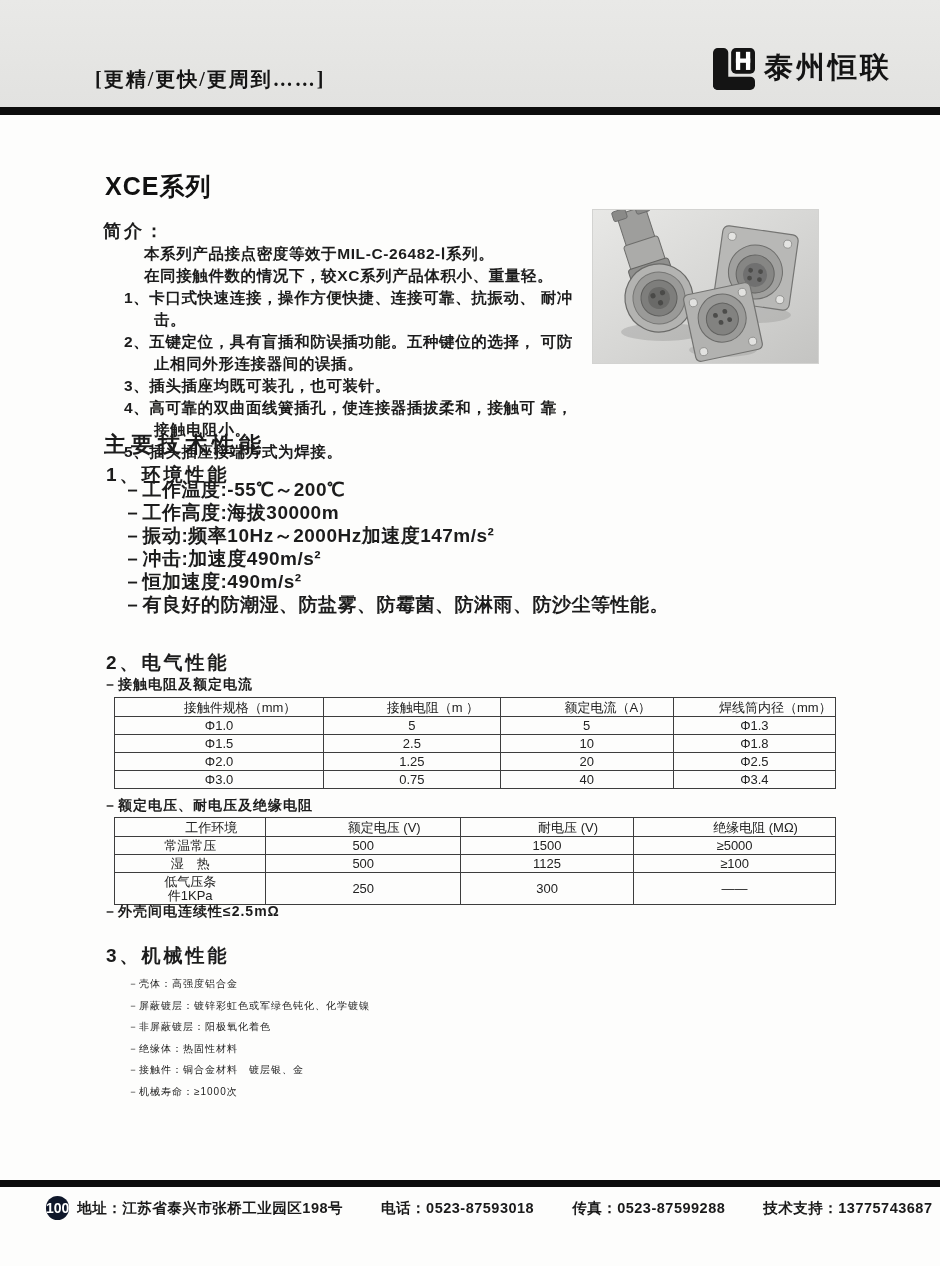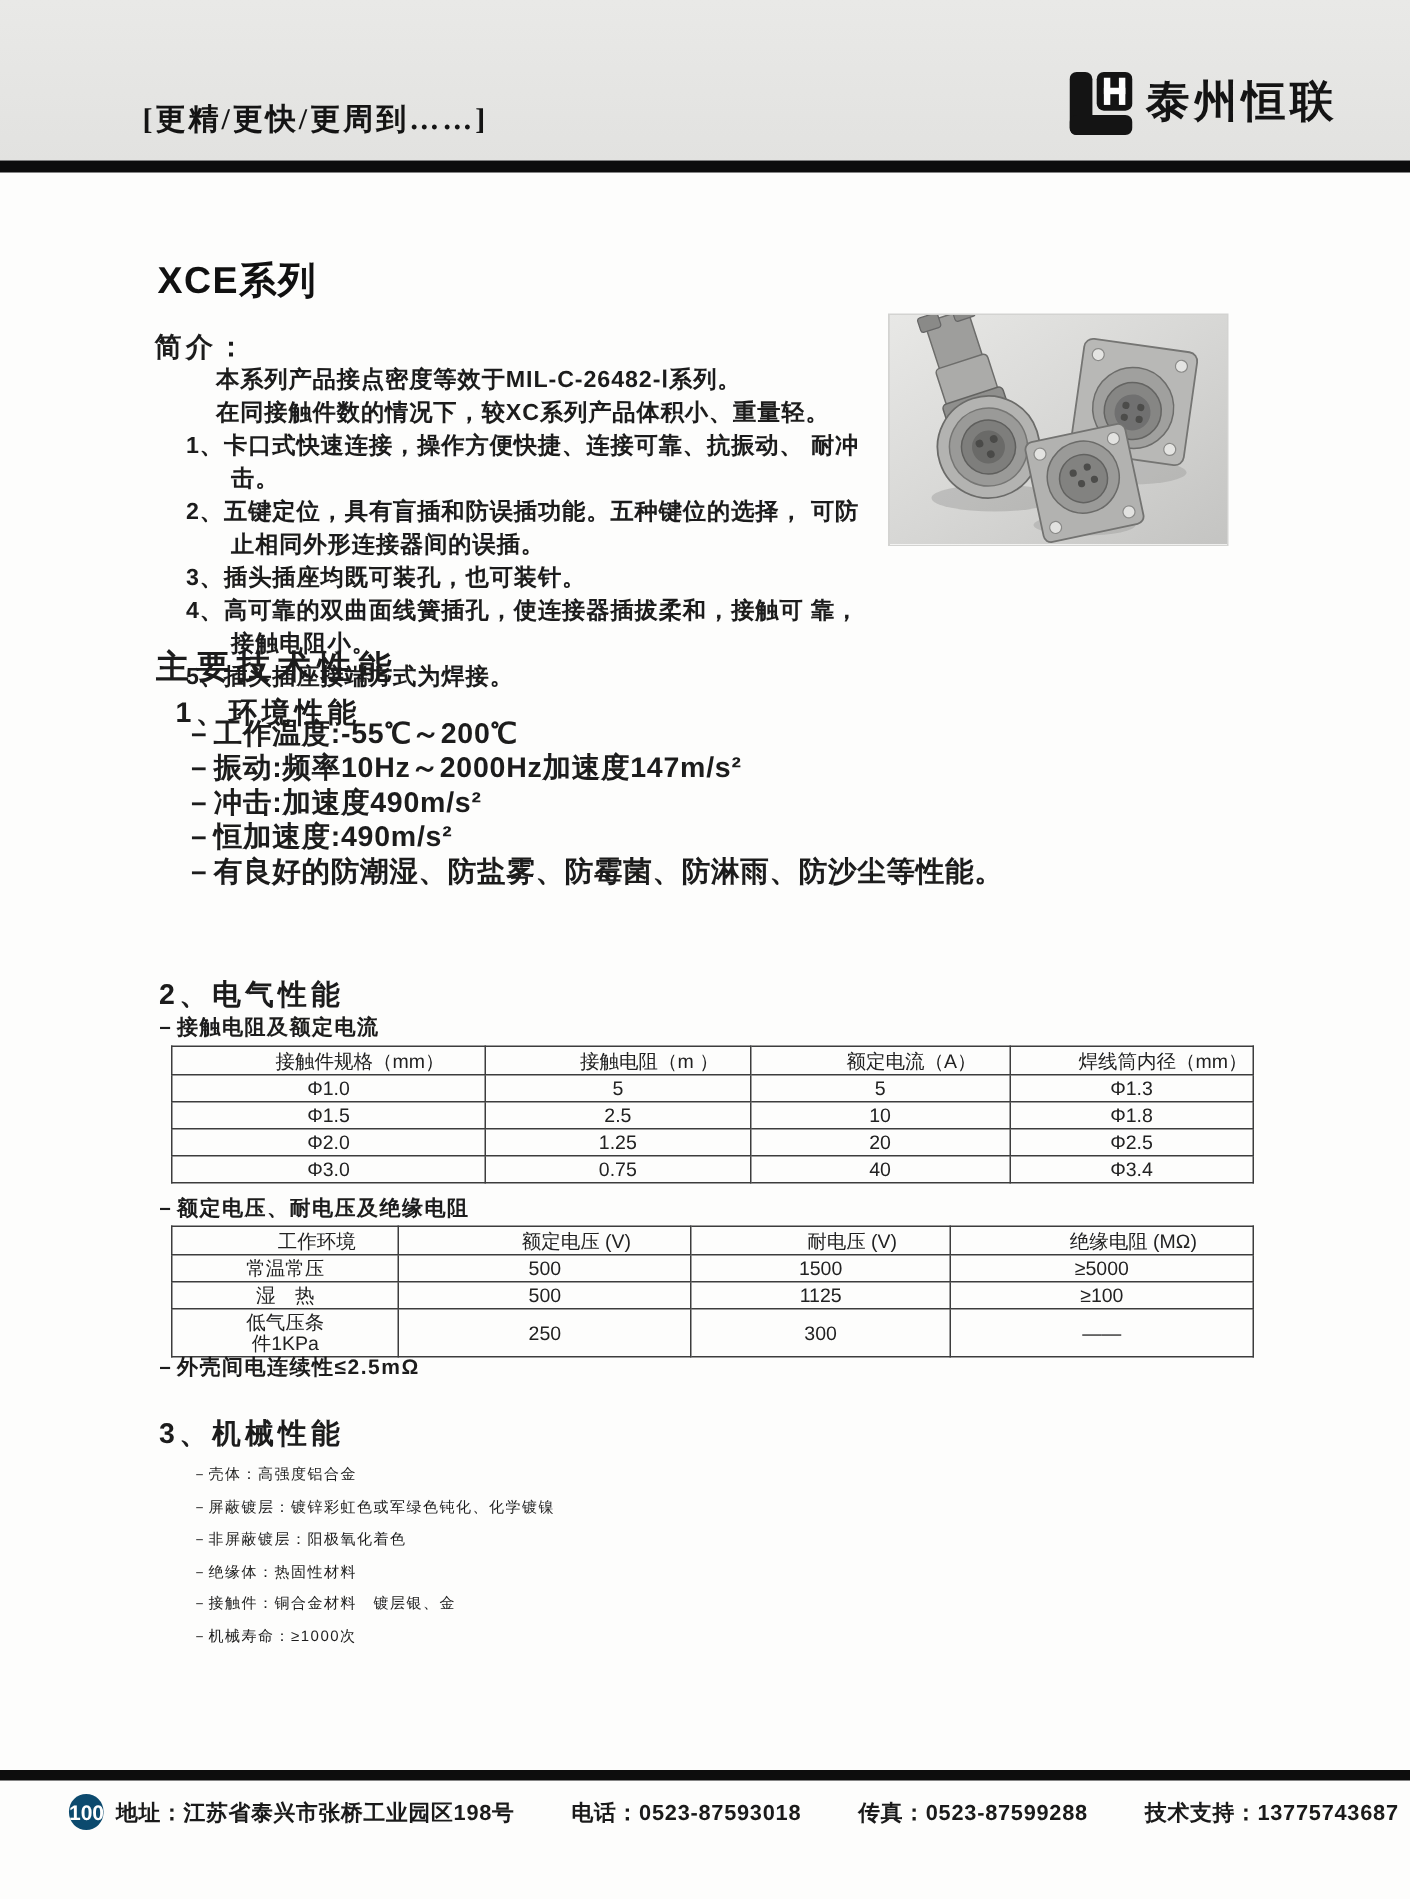--- a/index.html
+++ b/index.html
@@ -63,21 +63,21 @@
     position:absolute; left:593px; top:210px; width:225px; height:153px;
     box-shadow:0 0 0 1px #d3d3d1;
   }
 
   
   .main-heading {
     position:absolute; left:104px; top:430px;
     font-size:22px; font-weight:900; letter-spacing:5px;
   }
   .sec-title { font-size:19px; font-weight:700; letter-spacing:3px; }
-  .sec-env-title   { position:absolute; left:117px; top:462px;text-align:right; }
+  .sec-env-title   { position:absolute; left:106px; top:462px;text-align:right; }
   .sec-elec-title  { position:absolute; left:106px; top:650px; }
   .sec-mech-title  { position:absolute; left:106px; top:943px; }
 
   .env-items {
     position:absolute; left:123px; top:478px;
     font-size:19px; font-weight:600; letter-spacing:0.5px;
   }
   .env-items div { line-height:23px; }
 
   .mech-items {
@@ -112,21 +112,21 @@
   .table2 td.wrap2 { white-space:pre-line; line-height:14px; }
 
   
   .footer-row {
     position:absolute; left:46px; top:1196px; width:860px;
     display:flex; align-items:center;
     font-size:14.5px; font-weight:600; letter-spacing:0.5px; color:#1a1a1a;
   }
   .page-badge {
     width:36px; height:24px; border-radius:12px;
-    background:#0c4a6e; color:#fff;
+    background:#0f172a; color:#fff;
     font-size:14px; font-weight:bold;
     display:flex; align-items:center; justify-content:center;
     margin-right:8px; letter-spacing:0;
   }
   .footer-row .seg { margin-right:38px; white-space:nowrap; }
   .footer-row .seg:last-child { margin-right:0; }
 </style>
 </head>
 <body>
 
@@ -222,20 +222,21 @@
         <circle cx="7" cy="-1" r="2.4" fill="#4c4c4a"></circle>
       </g>
     </svg>
   </div>
 
   <div class="main-heading">主要技术性能</div>
 
   <div class="sec-title sec-env-title">1、环境性能</div>
   <div class="env-items">
     <div>－工作温度:-55℃～200℃</div>
+    <div>－工作高度:海拔30000m</div>
     <div>－振动:频率10Hz～2000Hz加速度147m/s²</div>
     <div>－冲击:加速度490m/s²</div>
     <div>－恒加速度:490m/s²</div>
     <div>－有良好的防潮湿、防盐雾、防霉菌、防淋雨、防沙尘等性能。</div>
   </div>
 
   <div class="sec-title sec-elec-title">2、电气性能</div>
   <div class="sub-label label-t1">－接触电阻及额定电流</div>
 
   <table class="table1">

